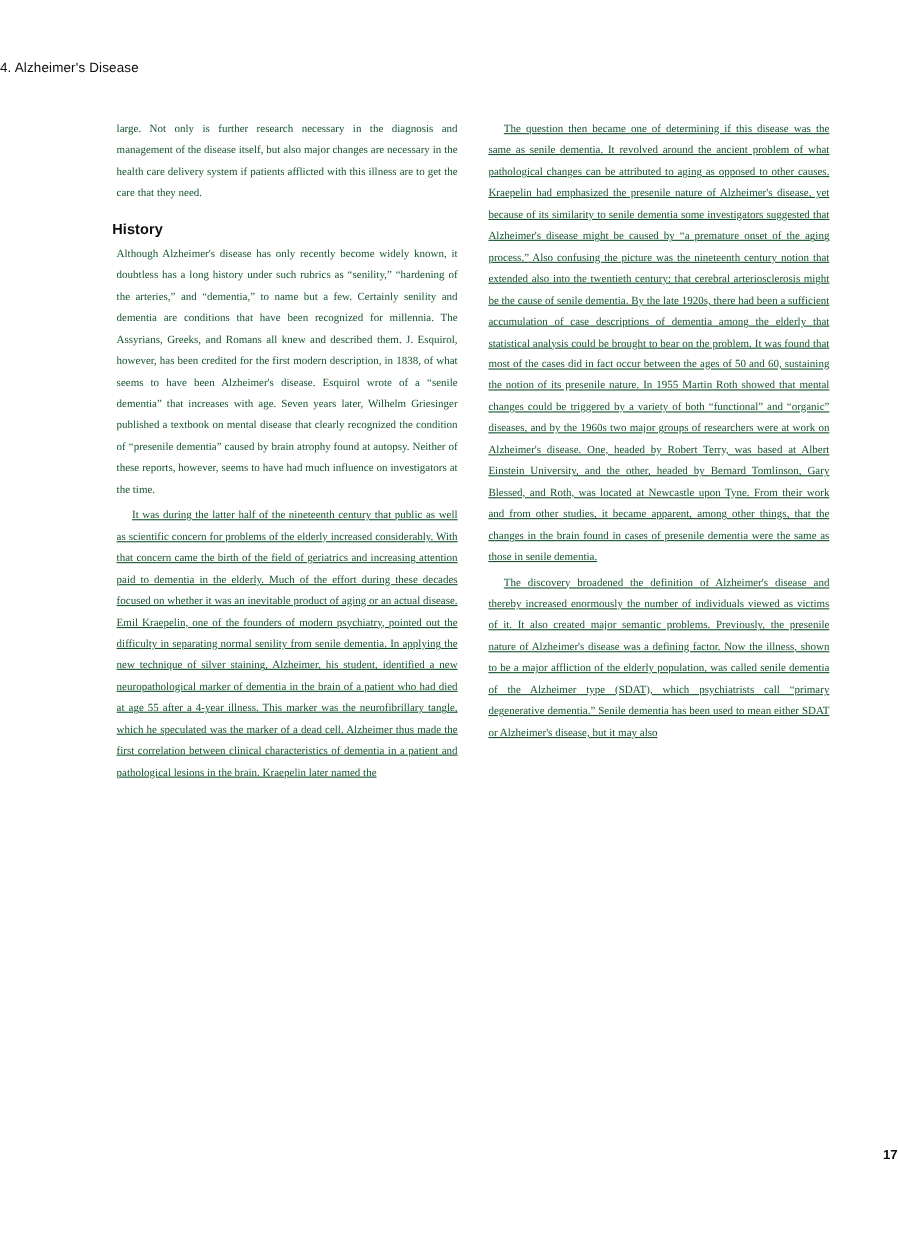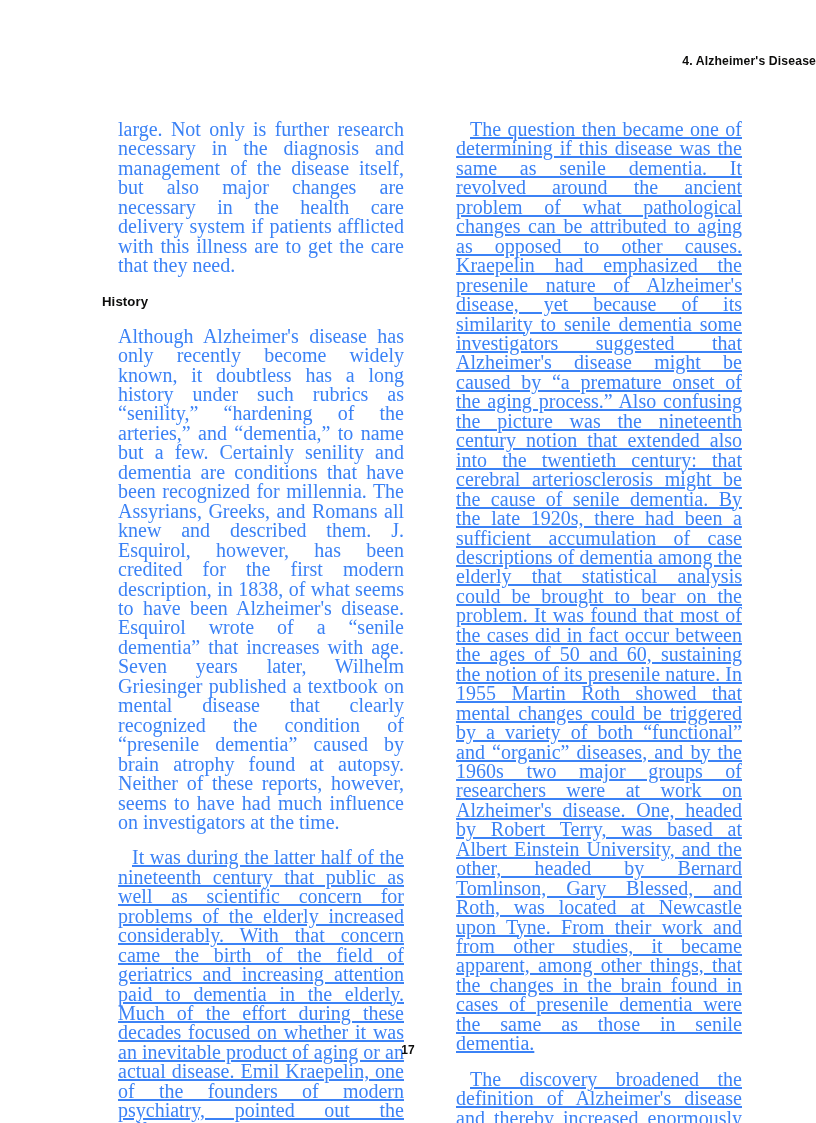--- a/index.html
+++ b/index.html
@@ -20,23 +20,23 @@
     color: #100f0e;
     -webkit-font-smoothing: antialiased;
   }
 
   
   .running-head {
     position: absolute;
     top: 54px;
     left: 0;
     width: 816px;
-    text-align: right;
+    text-align: left;
     font-family: "Liberation Sans", "DejaVu Sans", sans-serif;
-    font-weight: bold;
+    font-weight: normal;
     font-size: 12.2px;
     letter-spacing: 0.15px;
     color: #0d0d0c;
   }
 
   
   .body-area {
     position: absolute;
     top: 104px;
     left: 102px;
@@ -47,29 +47,29 @@
   .column {
     position: absolute;
     top: 0;
     width: 318px;
     height: 916px;
   }
   .column.left  { left: 0px; }
   .column.right { left: 338px; }
 
   p.para {
-    margin: 16px;
-    font-size: 20px;
+    margin: 4px;
+    font-size: 10px;
     line-height: 19.45px;
     text-align: justify;
     text-justify: inter-word;
     hyphens: none;
     -webkit-hyphens: none;
     word-spacing: 0px;
-    color: #3b82f6;
+    color: #14532d;
   }
 
   
   p.para.indent { text-indent: 14px; text-decoration: underline; }
 
   
   h2.section-heading {
     margin: 13px 0 1px 0;
     font-family: "Liberation Sans", "DejaVu Sans", sans-serif;
     font-weight: bold;
@@ -78,21 +78,21 @@
     letter-spacing: 0.1px;
     color: #0d0d0c;
   }
 
   
   .folio {
     position: absolute;
     top: 1043px;
     left: 0;
     width: 816px;
-    text-align: center;
+    text-align: right;
     font-family: "Liberation Sans", "DejaVu Sans", sans-serif;
     font-weight: bold;
     font-size: 12px;
     color: #0d0d0c;
   }
 </style>
 </head>
 <body>
 
 <div class="page">

